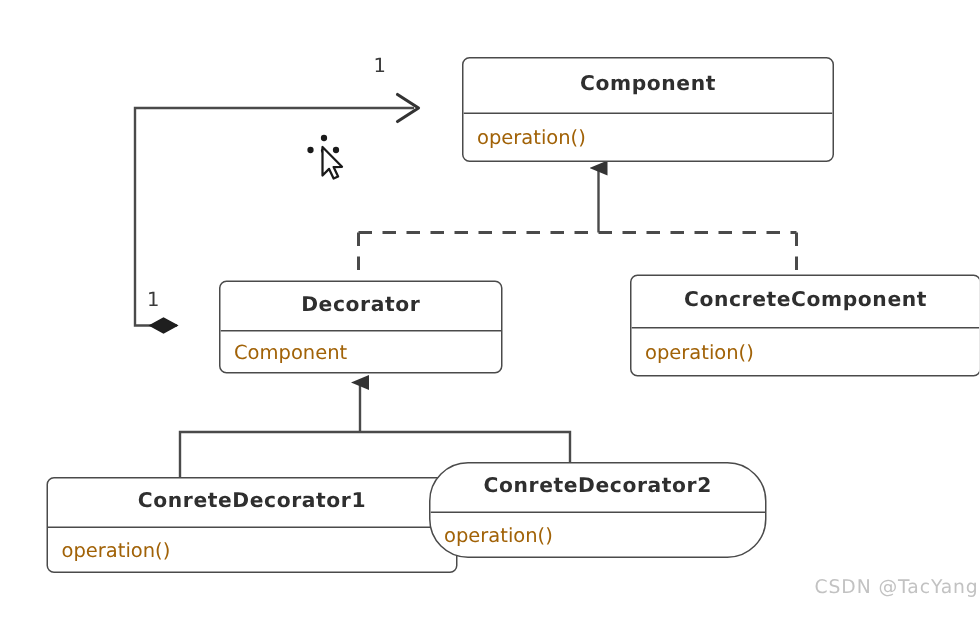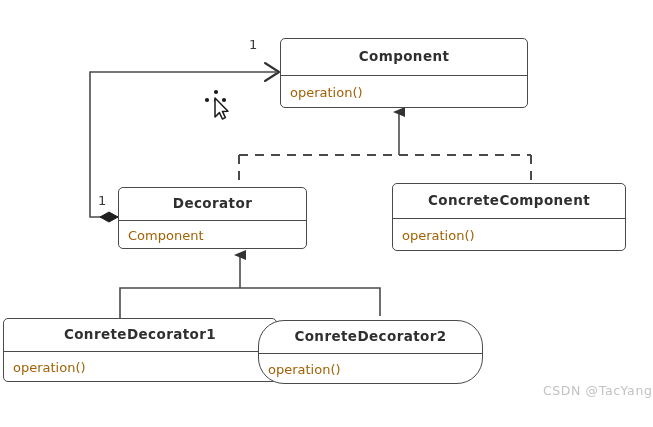--- a/index.html
+++ b/index.html
@@ -25,20 +25,21 @@
     height: 427px;
   }
   .uml-class {
     position: absolute;
     box-sizing: border-box;
     border: 1.6px solid #4a4a4a;
     border-radius: 5px;
     background: #ffffff;
     overflow: hidden;
     z-index: 3;
+    margin-left: 28px;
   }
   .uml-name {
     text-align: center;
     font-weight: bold;
     color: #2f2f2f;
     font-size: 13.5px;
     letter-spacing: 0.4px;
     line-height: 1;
     display: flex;
     align-items: center;
@@ -126,21 +127,21 @@
   <div class="uml-class" style="left:392px; top:183px; width:234px; height:68px;">
     <div class="uml-name" style="height:34px;">ConcreteComponent</div>
     <div class="uml-sep uml-member" style="height:33px;">operation()</div>
   </div>
 
   <div class="uml-class" style="left:3px; top:318px; width:274px; height:64px;">
     <div class="uml-name" style="height:32px;">ConreteDecorator1</div>
     <div class="uml-sep uml-member" style="height:31px;">operation()</div>
   </div>
 
-  <div class="uml-class" style="left:258px; top:320px; width:225px; height:64px;border-radius:26px;">
+  <div class="uml-class" style="left:258px; top:308px; width:225px; height:64px;border-radius:26px;">
     <div class="uml-name" style="height:32px;">ConreteDecorator2</div>
     <div class="uml-sep uml-member" style="height:31px;">operation()</div>
   </div>
 
   <div class="multiplicity" style="left:249px; top:38px;">1</div>
   <div class="multiplicity" style="left:98px; top:194px;">1</div>
 
   <svg id="cursor" style="left:202px; top:88px;" width="34" height="36" viewBox="0 0 34 36" xmlns="http://www.w3.org/2000/svg">
     <circle cx="14" cy="4" r="2.1" fill="#1a1a1a"></circle>
     <circle cx="5" cy="12" r="2.1" fill="#1a1a1a"></circle>

